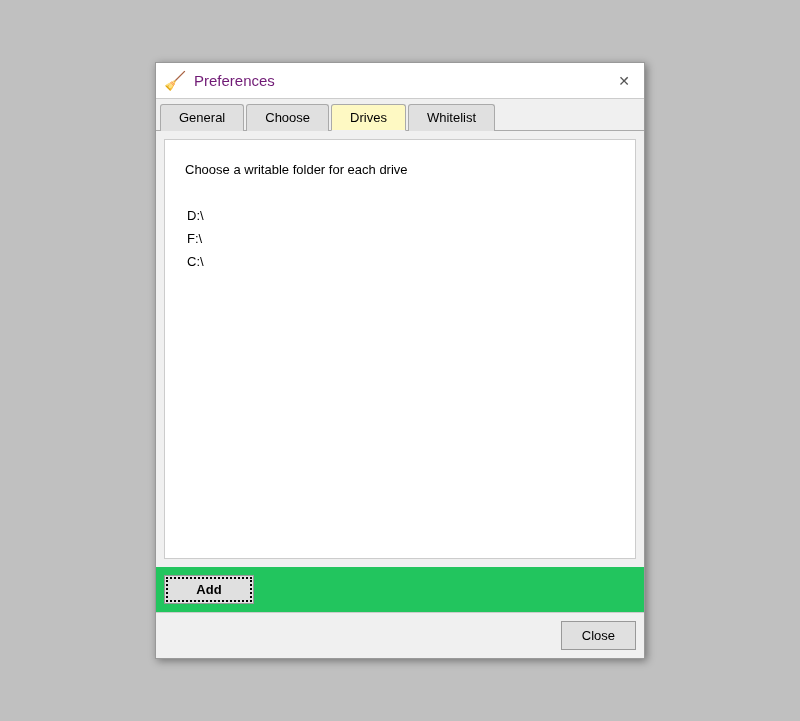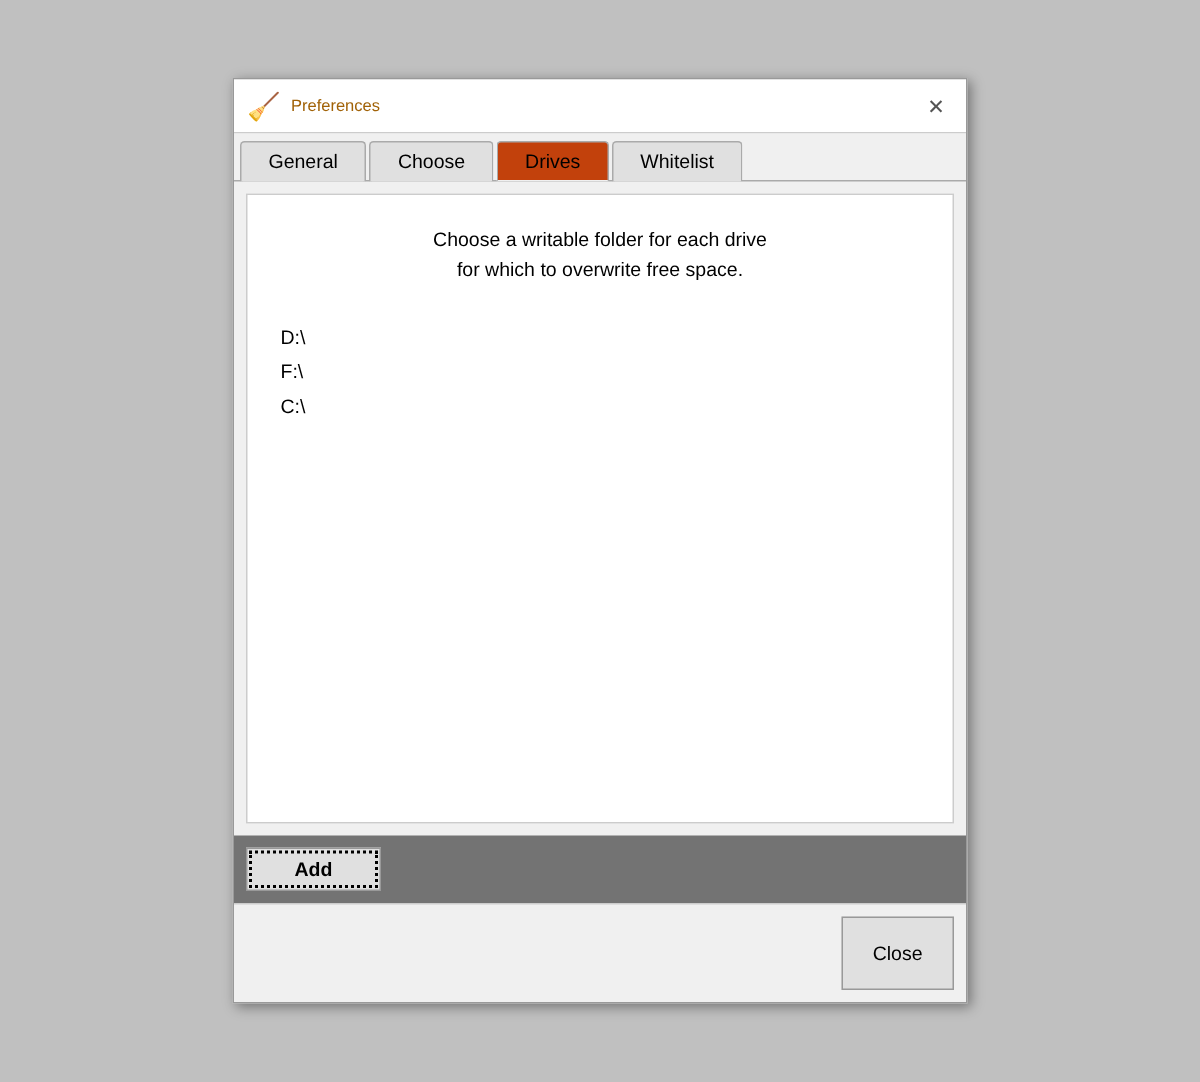--- a/index.html
+++ b/index.html
@@ -48,23 +48,23 @@
       display: flex;
       align-items: center;
       justify-content: center;
     }
 
     .broom-icon {
       font-size: 18px;
     }
 
     .title-text {
-      font-size: 11px;
+      font-size: 15px;
       font-weight: normal;
-      color: #a16207;
+      color: #701a75;
     }
 
     .close-btn {
       width: 20px;
       height: 20px;
       display: flex;
       align-items: center;
       justify-content: center;
       cursor: pointer;
       font-size: 14px;
@@ -89,36 +89,36 @@
       background: #e0e0e0;
       cursor: pointer;
       margin-right: 2px;
       border-radius: 3px 3px 0 0;
       color: #000;
       position: relative;
       top: 1px;
     }
 
     .tab.active {
-      background: #c2410c;
+      background: #fef9c3;
       border-bottom: 1px solid #f0f0f0;
       z-index: 1;
       font-weight: normal;
     }
 
     .content-area {
       background: #fff;
       border: 1px solid #ccc;
       margin: 8px;
       min-height: 420px;
       padding: 20px;
     }
 
     .description {
-      text-align: center;
+      text-align: left;
       margin-bottom: 24px;
       line-height: 1.5;
       color: #000;
     }
 
     .drive-list {
       list-style: none;
       padding: 0;
       margin: 0;
     }
@@ -126,21 +126,21 @@
     .drive-item {
       padding: 4px 2px;
       color: #000;
       font-size: 13px;
     }
 
     .button-row {
       display: flex;
       gap: 25px;
       padding: 8px;
-      background: #737373;
+      background: #22c55e;
     }
 
     .btn {
       padding: 6px 24px;
       border: 1px solid #999;
       background: #e0e0e0;
       cursor: pointer;
       font-size: 13px;
       min-width: 90px;
     }
@@ -153,21 +153,21 @@
 
     .footer {
       display: flex;
       justify-content: flex-end;
       padding: 8px;
       background: #f0f0f0;
       border-top: 1px solid #ccc;
     }
 
     .btn-close {
-      padding: 16px 20px;
+      padding: 6px 20px;
       border: 1px solid #999;
       background: #e0e0e0;
       cursor: pointer;
       font-size: 13px;
     }
   </style>
 </head>
 <body>
 
 <div class="window">
@@ -185,21 +185,20 @@
   <div class="tab-bar">
     <div class="tab">General</div>
     <div class="tab">Choose</div>
     <div class="tab active">Drives</div>
     <div class="tab">Whitelist</div>
   </div>
 
   <div class="content-area">
     <div class="description">
       <span>Choose a writable folder for each drive</span><br>
-      <span>for which to overwrite free space.</span>
     </div>
     <ul class="drive-list">
       <li class="drive-item">D:\</li>
       <li class="drive-item">F:\</li>
       <li class="drive-item">C:\</li>
     </ul>
   </div>
 
   <div class="button-row">
     <button class="btn btn-add">Add</button>

